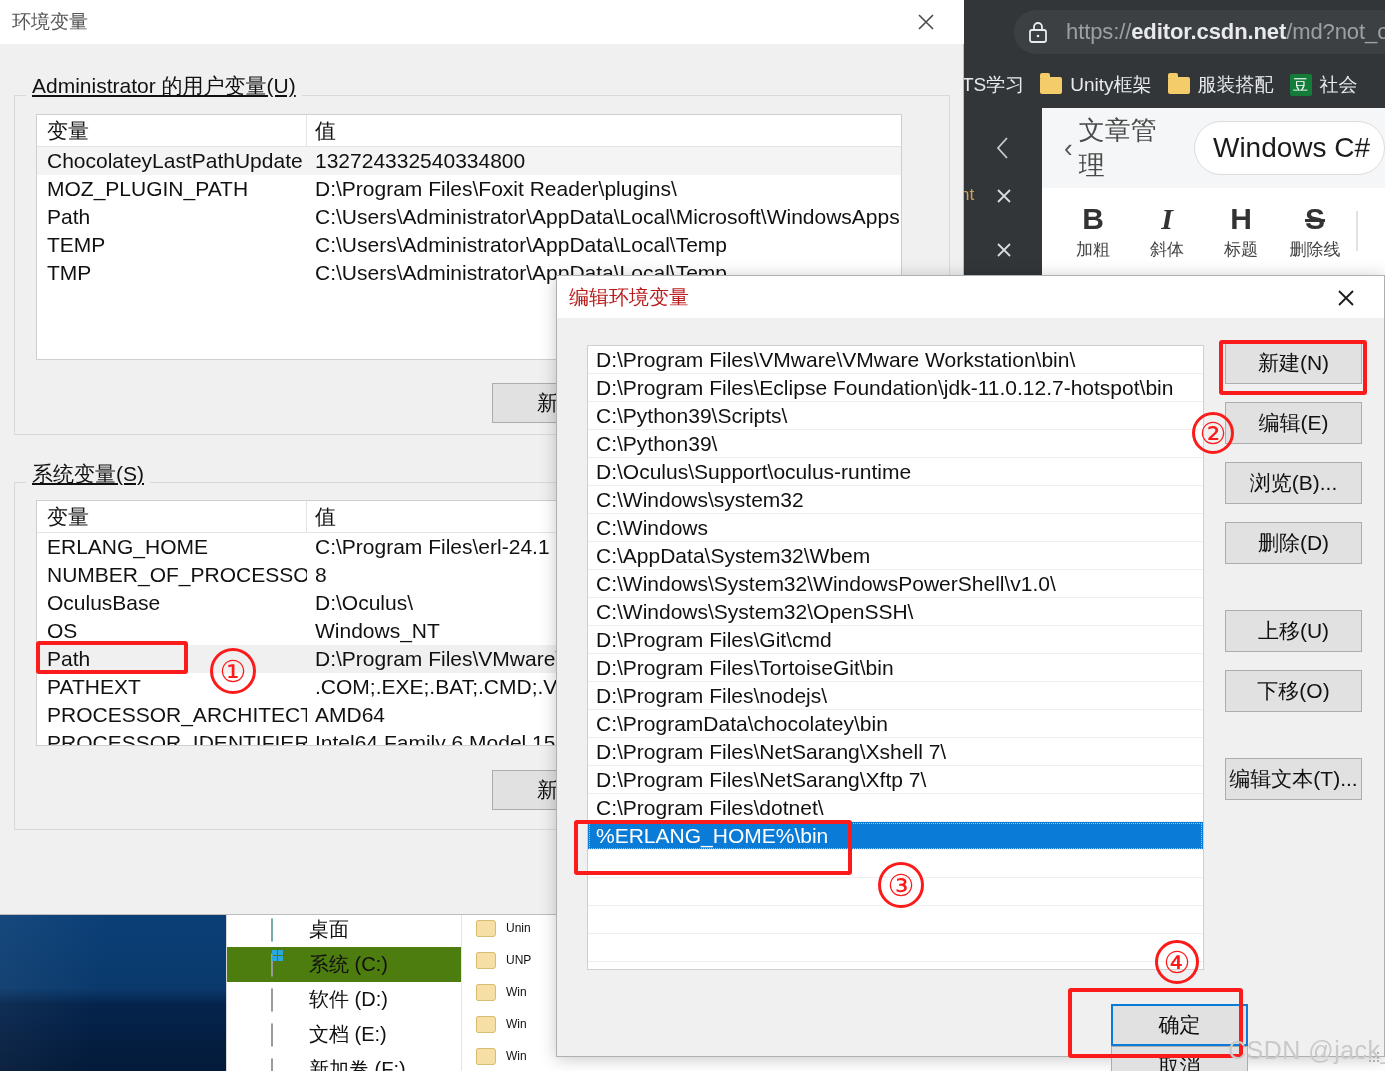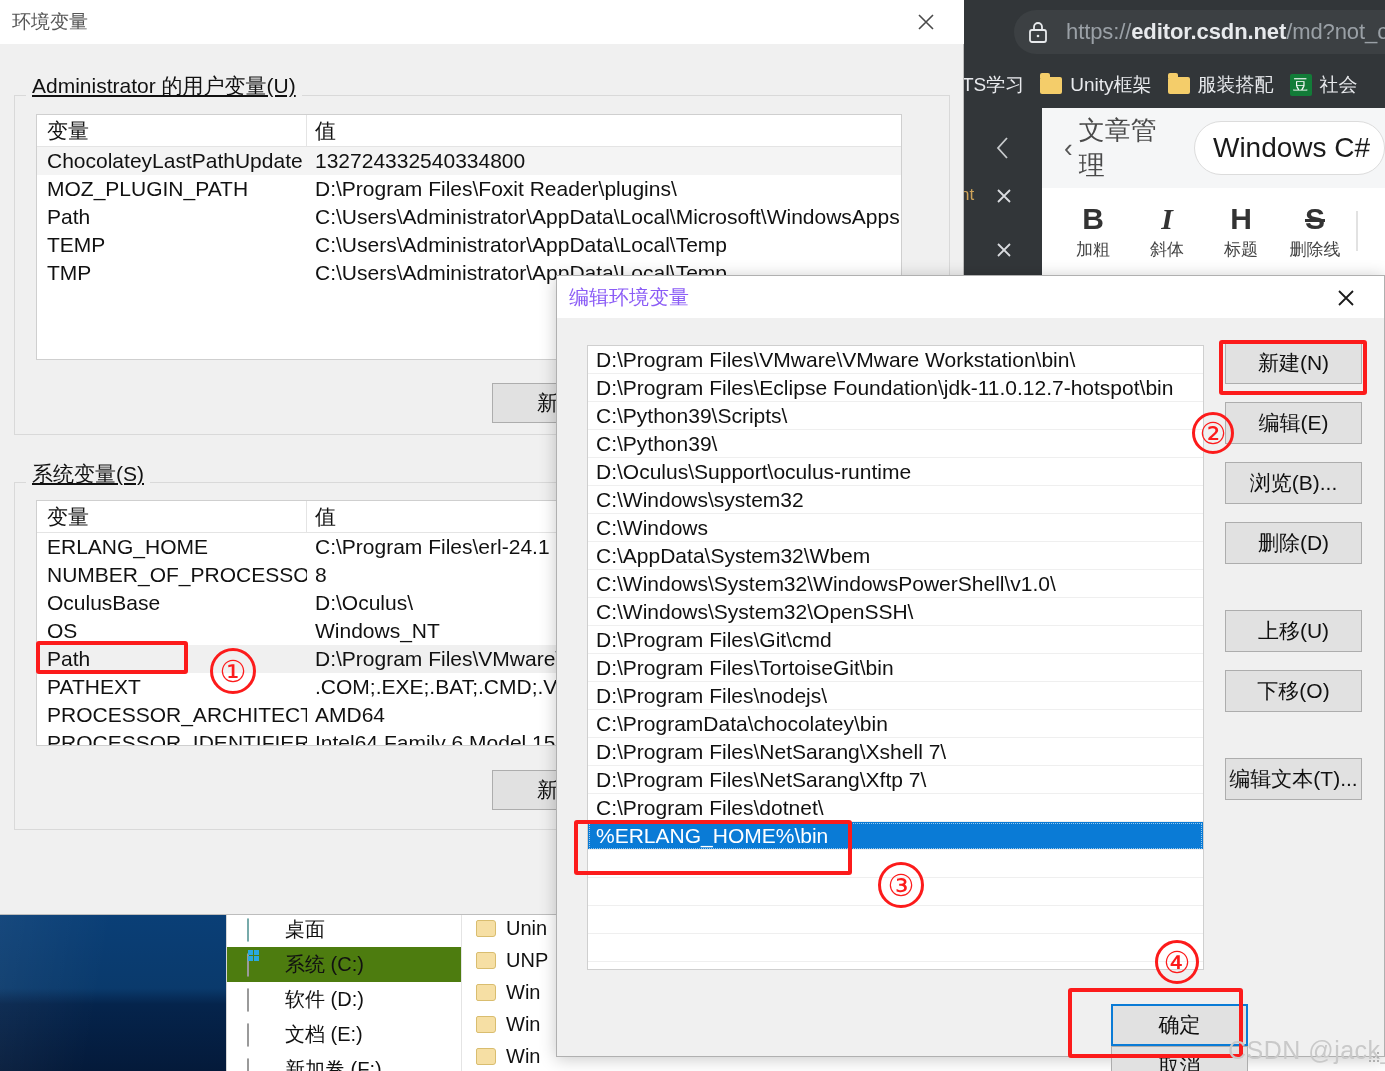--- a/index.html
+++ b/index.html
@@ -100,21 +100,21 @@
       linear-gradient(180deg, #0a3f77 0%, #0a3a6c 48%, #05244c 58%, #041a3a 100%);
   }
 
   
   .explorer {
     position: absolute; left: 226px; top: 912px; width: 340px; height: 159px;
     background: #ffffff; border-left: 1px solid #d6d6d6;
   }
   .exp-nav { position: absolute; left: 0; top: 0; width: 234px; height: 159px; background: #fff; }
   .exp-row {
-    height: 35px; display: flex; align-items: center; padding-left: 20px;
+    height: 35px; display: flex; align-items: center; padding-left: 44px;
     font-size: 20px; color: #111;
   }
   .exp-row.sel { background: #4d7c0f; }
   .exp-ic { width: 28px; height: 22px; margin-right: 10px; flex: 0 0 auto; position: relative; }
   .ic-desktop { background: linear-gradient(180deg,#4aa3e8,#1a6fc4); border:1px solid #7aa; border-radius:2px; width:24px;height:18px; }
   .ic-drive {
     width: 26px; height: 16px; background: linear-gradient(180deg,#f2f2f2,#cfcfcf);
     border: 1px solid #9a9a9a; border-radius: 3px;
   }
   .ic-drive.sys::after {
@@ -124,21 +124,21 @@
       linear-gradient(#29a8e0,#29a8e0) 6px 0/5px 5px no-repeat,
       linear-gradient(#29a8e0,#29a8e0) 0 6px/5px 5px no-repeat,
       linear-gradient(#29a8e0,#29a8e0) 6px 6px/5px 5px no-repeat;
   }
   .exp-files {
     position: absolute; left: 234px; top: 0; width: 106px; height: 159px;
     background: #fff; border-left: 1px solid #e4e4e4; overflow: hidden;
   }
   .file-row {
     height: 32px; display: flex; align-items: center; padding-left: 14px;
-    font-size: 20px; color: #111; white-space: nowrap; text-align: right;
+    font-size: 12px; color: #111; white-space: nowrap; text-align: right;
   }
   .file-fldr {
     width: 20px; height: 17px; margin-right: 10px; flex: 0 0 auto;
     background: #f6dfa4; border: 1px solid #d9bd6f; border-radius: 2px 3px 3px 2px;
   }
 
   
   .envdlg {
     position: absolute; left: 0; top: 0; width: 964px; height: 915px;
     background: #f0f0f0; border-right: 1px solid #bdbdbd; border-bottom: 1px solid #bdbdbd;
@@ -184,21 +184,21 @@
   
   .editdlg {
     position: absolute; left: 556px; top: 275px; width: 829px; height: 782px;
     background: #f0f0f0; border: 1px solid #b0b0b0;
     box-shadow: 0 2px 16px rgba(0,0,0,0.22);
   }
   .editdlg-title {
     position: absolute; left: 0; top: 0; width: 827px; height: 42px; background: #ffffff;
     display: flex; align-items: center; padding-left: 12px;
   }
-  .editdlg-title .t { font-size: 20px; color: #8b5cf6; }
+  .editdlg-title .t { font-size: 20px; color: #b91c1c; }
   .pathlist {
     position: absolute; left: 30px; top: 69px; width: 617px; height: 625px;
     background: #ffffff; border: 1px solid #cfcfcf; overflow: hidden;
   }
   .path-row {
     height: 28px; line-height: 27px; font-size: 21px; color: #111;
     padding-left: 8px; border-bottom: 1px solid #efefef; white-space: nowrap;
     overflow: hidden;
   }
   .path-row.sel {

